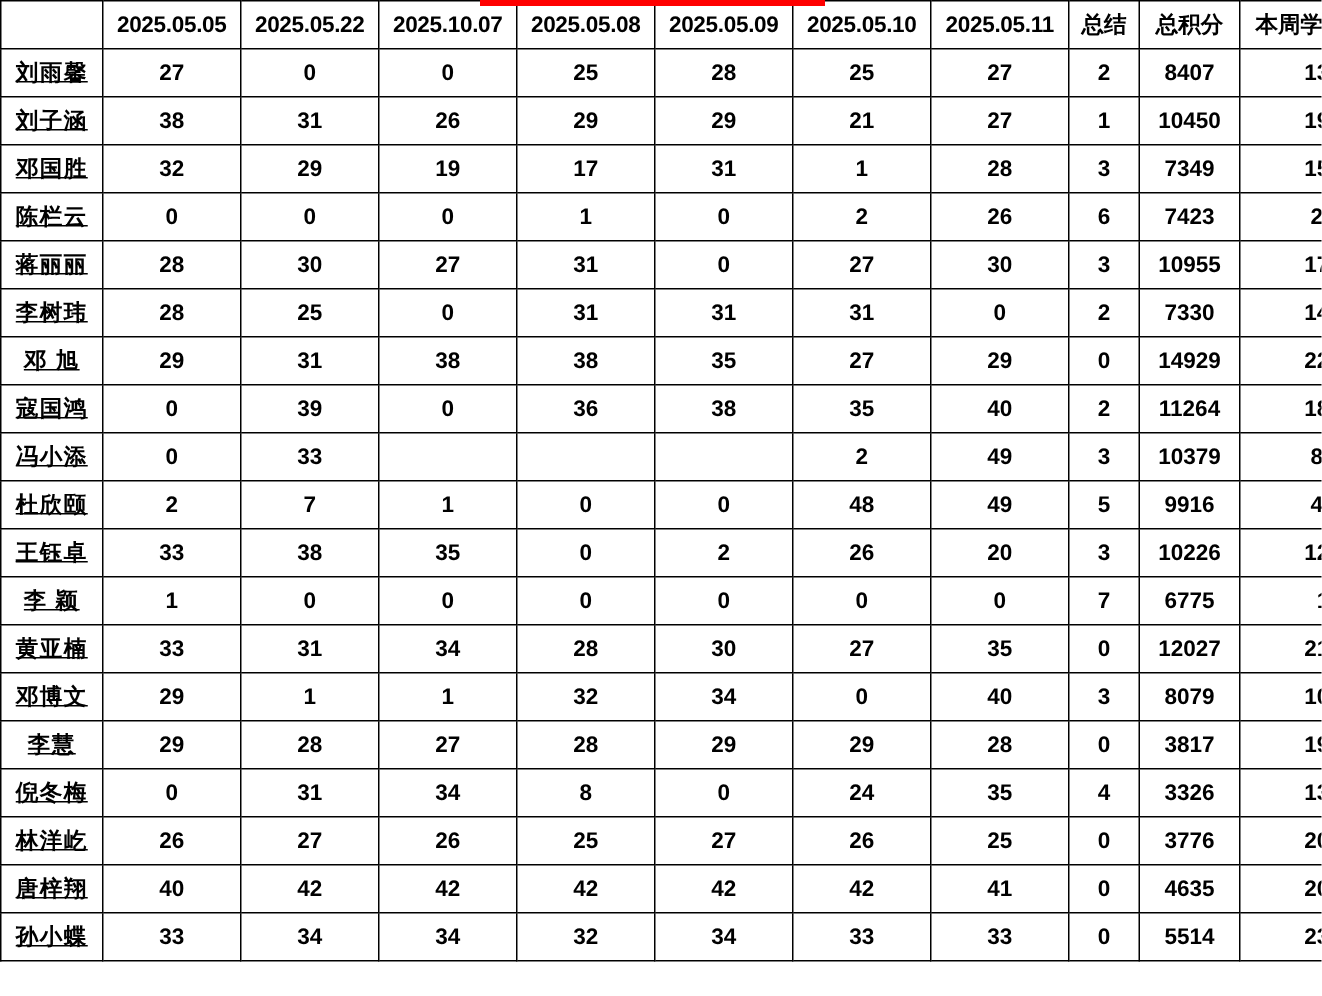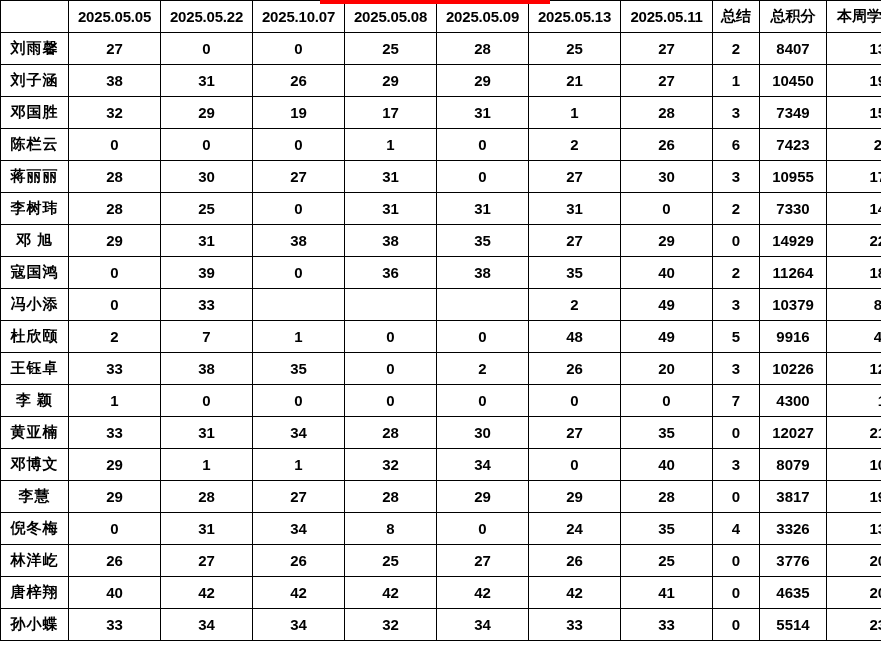--- a/index.html
+++ b/index.html
@@ -49,20 +49,21 @@
     letter-spacing: -0.2px;
   }
   thead td.red-head {
     color: #ff0000;
     font-size: 15px;
     margin-top: 18px;
   }
   td.name-cell {
     font-size: 16px;
     letter-spacing: 1px;
+    text-decoration: underline;
   }
   td.red-text {
     color: #ff0000;
   }
   td.zero-fill {
     background: #ff0000;
     color: #ffffff;
   }
   td.zero-fill.blank {
     color: #ff0000;
@@ -96,21 +97,21 @@
       <col class="c-week">
   </colgroup>
   <thead>
     <tr>
         <td class="corner"></td>
         <td class="date-head">2025.05.05</td>
         <td class="date-head">2025.05.22</td>
         <td class="date-head">2025.10.07</td>
         <td class="date-head">2025.05.08</td>
         <td class="date-head">2025.05.09</td>
-        <td class="date-head">2025.05.13</td>
+        <td class="date-head">2025.05.10</td>
         <td class="date-head">2025.05.11</td>
         <td class="red-head">总结</td>
         <td class="red-head">总积分</td>
         <td class="red-head">本周学习积分</td>
       </tr>
   </thead>
   <tbody>
       <tr>
         <td class="name-cell">刘雨馨</td>
         <td>27</td>
@@ -257,21 +258,21 @@
       <tr>
         <td class="name-cell">李 颖</td>
         <td class="zero-fill">1</td>
         <td class="zero-fill">0</td>
         <td class="zero-fill">0</td>
         <td class="zero-fill">0</td>
         <td class="zero-fill">0</td>
         <td class="zero-fill">0</td>
         <td class="zero-fill">0</td>
         <td class="red-text">7</td>
-        <td class="red-text">4300</td>
+        <td class="red-text">6775</td>
         <td class="red-text">1</td>
       </tr>
       <tr>
         <td class="name-cell">黄亚楠</td>
         <td>33</td>
         <td>31</td>
         <td>34</td>
         <td>28</td>
         <td>30</td>
         <td>27</td>

